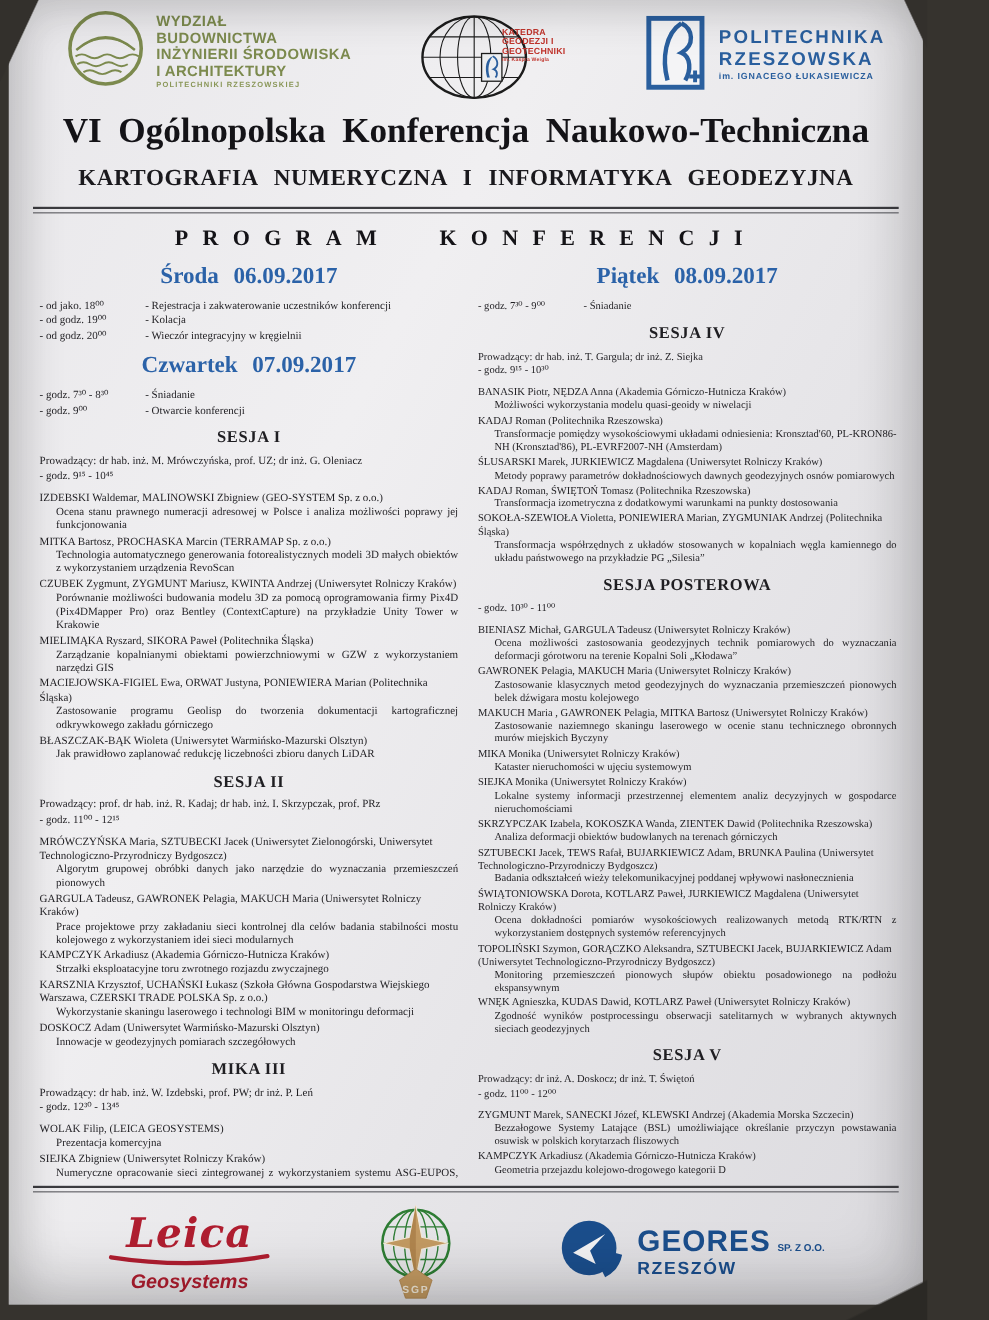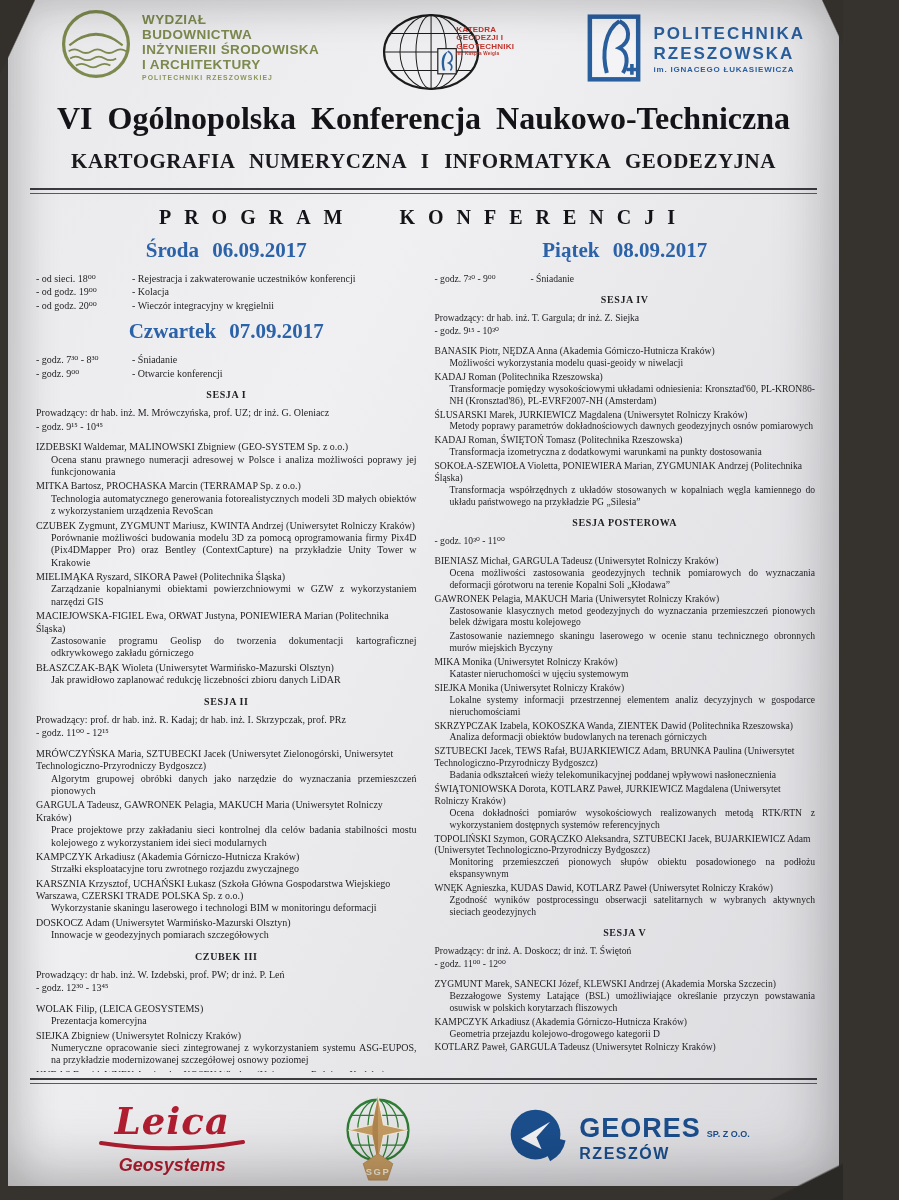--- a/index.html
+++ b/index.html
@@ -30,21 +30,21 @@
 
   
   .columns{flex:1;display:flex;gap:18px;padding:2px 24px 0 28px;overflow:hidden;}
   .col{flex:1;min-width:0;font-size:10px;line-height:1.24;}
   .col-right{font-size:9.6px;}
   .day-heading{font-size:21px;font-weight:bold;color:#2b62a8;text-align:center;word-spacing:8px;margin:4px 0 10px;}
   .schedule{margin:2px 0 6px;}
   .sched-row{display:flex;margin-bottom:1px;}
   .sched-time{flex:0 0 96px;}
   .sched-label{flex:1;}
-  .session-title{font-size:10px;font-weight:bold;text-align:center;letter-spacing:.6px;margin:9px 0 6px;}
+  .session-title{font-size:15px;font-weight:bold;text-align:center;letter-spacing:.6px;margin:9px 0 6px;}
   .chairs{margin:0;}
   .session-time{margin:1px 0 8px;}
   .talk{margin-bottom:2px;}
   .talk-title{font-weight:normal;padding-left:15px;text-align:justify;}
 
   
   .footer-rule{margin:6px 22px;}
   .sponsor-row{height:96px;display:flex;align-items:center;justify-content:center;gap:92px;padding-bottom:0;}
   .leica{display:flex;flex-direction:column;align-items:center;line-height:1;}
   .leica-script{font-family:"DejaVu Serif","Liberation Serif",serif;font-style:italic;font-weight:bold;font-size:37px;color:#b01e30;letter-spacing:1px;}
@@ -120,21 +120,21 @@
     <h1 class="title">VI Ogólnopolska Konferencja Naukowo-Techniczna</h1>
     <h2 class="subtitle">KARTOGRAFIA NUMERYCZNA I INFORMATYKA GEODEZYJNA</h2>
     <div class="rule"></div>
     <div class="program-heading">PROGRAM KONFERENCJI</div>
 
     <main class="columns">
       <section class="col col-left" id="col-left">
           <div class="day-heading">Środa 06.09.2017</div>
           <div class="schedule">
             <div class="sched-row">
-              <span class="sched-time">- od sieci. 18⁰⁰</span>
+              <span class="sched-time">- od jako. 18⁰⁰</span>
               <span class="sched-label">- Rejestracja i zakwaterowanie uczestników konferencji</span>
             </div>
             <div class="sched-row">
               <span class="sched-time">- od godz. 19⁰⁰</span>
               <span class="sched-label">- Kolacja</span>
             </div>
             <div class="sched-row">
               <span class="sched-time">- od godz. 20⁰⁰</span>
               <span class="sched-label">- Wieczór integracyjny w kręgielnii</span>
             </div>
@@ -197,21 +197,21 @@
             </div>
             <div class="talk">
               <div class="talk-authors">KARSZNIA Krzysztof, UCHAŃSKI Łukasz (Szkoła Główna Gospodarstwa Wiejskiego Warszawa, CZERSKI TRADE POLSKA Sp. z o.o.)</div>
               <div class="talk-title">Wykorzystanie skaningu laserowego i technologi BIM w monitoringu deformacji</div>
             </div>
             <div class="talk">
               <div class="talk-authors">DOSKOCZ Adam (Uniwersytet Warmińsko-Mazurski Olsztyn)</div>
               <div class="talk-title">Innowacje w geodezyjnych pomiarach szczegółowych</div>
             </div>
           </div>
-          <div class="session-title">CZUBEK III</div>
+          <div class="session-title">MIKA III</div>
           <div class="chairs">Prowadzący: dr hab. inż. W. Izdebski, prof. PW; dr inż. P. Leń</div>
           <div class="session-time">- godz. 12³⁰ - 13⁴⁵</div>
           <div class="talks">
             <div class="talk">
               <div class="talk-authors">WOLAK Filip, (LEICA GEOSYSTEMS)</div>
               <div class="talk-title">Prezentacja komercyjna</div>
             </div>
             <div class="talk">
               <div class="talk-authors">SIEJKA Zbigniew (Uniwersytet Rolniczy Kraków)</div>
               <div class="talk-title">Numeryczne opracowanie sieci zintegrowanej z wykorzystaniem systemu ASG-EUPOS, na przykładzie modernizowanej szczegółowej osnowy poziomej</div>
@@ -259,20 +259,21 @@
           <div class="talks">
             <div class="talk">
               <div class="talk-authors">BIENIASZ Michał, GARGULA Tadeusz (Uniwersytet Rolniczy Kraków)</div>
               <div class="talk-title">Ocena możliwości zastosowania geodezyjnych technik pomiarowych do wyznaczania deformacji górotworu na terenie Kopalni Soli „Kłodawa”</div>
             </div>
             <div class="talk">
               <div class="talk-authors">GAWRONEK Pelagia, MAKUCH Maria (Uniwersytet Rolniczy Kraków)</div>
               <div class="talk-title">Zastosowanie klasycznych metod geodezyjnych do wyznaczania przemieszczeń pionowych belek dźwigara mostu kolejowego</div>
             </div>
             <div class="talk">
+              <div class="talk-authors">MAKUCH Maria , GAWRONEK Pelagia, MITKA Bartosz (Uniwersytet Rolniczy Kraków)</div>
               <div class="talk-title">Zastosowanie naziemnego skaningu laserowego w ocenie stanu technicznego obronnych murów miejskich Byczyny</div>
             </div>
             <div class="talk">
               <div class="talk-authors">MIKA Monika (Uniwersytet Rolniczy Kraków)</div>
               <div class="talk-title">Kataster nieruchomości w ujęciu systemowym</div>
             </div>
             <div class="talk">
               <div class="talk-authors">SIEJKA Monika (Uniwersytet Rolniczy Kraków)</div>
               <div class="talk-title">Lokalne systemy informacji przestrzennej elementem analiz decyzyjnych w gospodarce nieruchomościami</div>
             </div>

